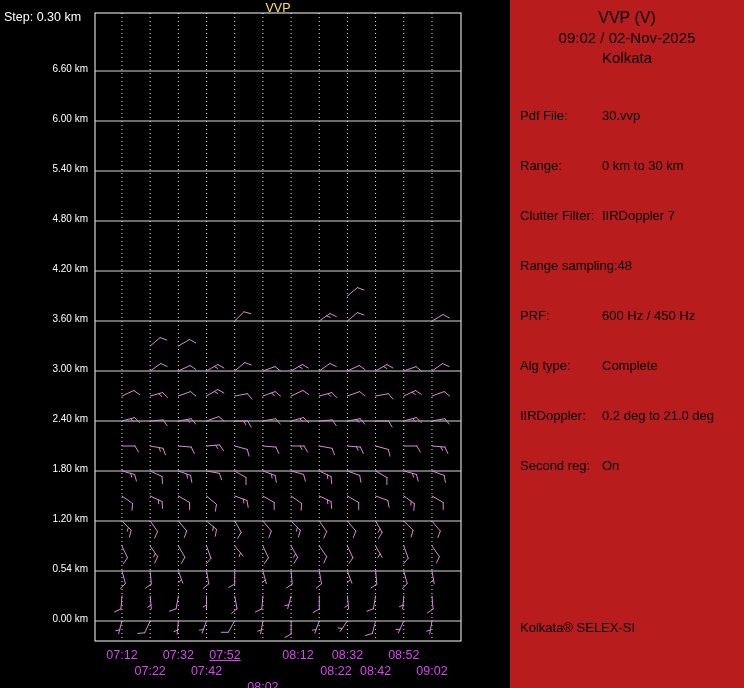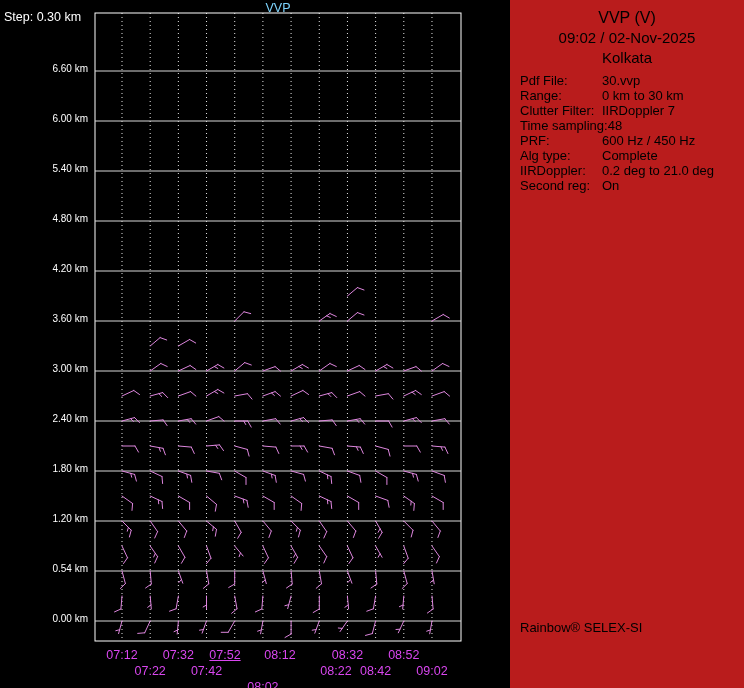--- a/index.html
+++ b/index.html
@@ -1,32 +1,32 @@
 <!DOCTYPE html>
 <html><head>
   <meta charset="utf-8">
   <style>
     html,body{margin:0;padding:0;background:#000;}
     .screen{position:relative;width:744px;height:688px;background:#000;
             font-family:"Liberation Sans",sans-serif;overflow:hidden;}
     .plot-title{position:absolute;left:95px;top:1px;width:366px;text-align:center;
-                color:#7dd3fc;font-size:12.5px;}
+                color:#fde047;font-size:12.5px;}
     .step-label{position:absolute;left:4px;top:10px;color:#fff;font-size:12.5px;}
     .y-label{position:absolute;left:0;width:88px;text-align:right;color:#fff;
              font-size:10px;}
     .x-label{position:absolute;width:44px;text-align:center;color:#d946ef;font-size:12.5px;}
     #plot-svg{position:absolute;left:0;top:0;}
     .side-panel{position:absolute;left:510px;top:0;width:234px;height:688px;
                 background:#b91c1c;color:#000;}
     .panel-title{margin-top:9px;text-align:center;font-size:16px;}
     .panel-datetime{margin-top:2px;text-align:center;font-size:15px;}
     .panel-location{margin-top:3px;text-align:center;font-size:15px;}
     #info-rows{margin:7px 0 0 10px;font-size:13px;line-height:15px;}
     .info-row{white-space:nowrap;}
-    .info-label{display:inline-block;min-width:82px;white-space:nowrap;}
+    .info-label{display:inline-block;min-width:82px;white-space:nowrap;margin-top:35px;}
     .panel-footer{position:absolute;left:10px;top:620px;font-size:13px;}
   </style>
 </head>
 <body>
 
 <div class="screen">
 
   <div class="plot">
     <div class="step-label">Step: 0.30 km</div>
     <div class="plot-title">VVP</div>
@@ -211,39 +211,39 @@
         <div class="y-label" style="top: 563px;">0.54 km</div>
         <div class="y-label" style="top: 613px;">0.00 km</div>
       </div>
     <div id="x-labels">
         <div class="x-label" style="left: 100px; top: 648px;">07:12</div>
         <div class="x-label" style="left: 128.18px; top: 664px;">07:22</div>
         <div class="x-label" style="left: 156.36px; top: 648px;">07:32</div>
         <div class="x-label" style="left: 184.54px; top: 664px;">07:42</div>
         <div class="x-label" style="left: 203px; top: 648px; text-decoration: underline;">07:52</div>
         <div class="x-label" style="left: 240.9px; top: 664px; margin-top: 16px;">08:02</div>
-        <div class="x-label" style="left: 258px; top: 648px;">08:12</div>
+        <div class="x-label" style="left: 276px; top: 648px;">08:12</div>
         <div class="x-label" style="left: 314px; top: 664px;">08:22</div>
         <div class="x-label" style="left: 325.44px; top: 648px;">08:32</div>
         <div class="x-label" style="left: 353.62px; top: 664px;">08:42</div>
         <div class="x-label" style="left: 381.8px; top: 648px;">08:52</div>
         <div class="x-label" style="left: 409.98px; top: 664px;">09:02</div>
       </div>
   </div>
 
   <div class="side-panel">
     <div class="panel-title">VVP (V)</div>
     <div class="panel-datetime">09:02 / 02-Nov-2025</div>
     <div class="panel-location">Kolkata</div>
     <div id="info-rows">
         <div class="info-row"><span class="info-label">Pdf File:</span><span>30.vvp</span></div>
         <div class="info-row"><span class="info-label">Range:</span><span>0 km to 30 km</span></div>
         <div class="info-row"><span class="info-label">Clutter Filter:</span><span>IIRDoppler 7</span></div>
-        <div class="info-row"><span class="info-label">Time sampling:</span><span>48</span></div>
+        <div class="info-row"><span class="info-label">Range sampling:</span><span>48</span></div>
         <div class="info-row"><span class="info-label">PRF:</span><span>600 Hz / 450 Hz</span></div>
         <div class="info-row"><span class="info-label">Alg type:</span><span>Complete</span></div>
         <div class="info-row"><span class="info-label">IIRDoppler:</span><span>0.2 deg to 21.0 deg</span></div>
         <div class="info-row"><span class="info-label">Second reg:</span><span>On</span></div>
       </div>
-    <div class="panel-footer">Rainbow® SELEX-SI</div>
+    <div class="panel-footer">Kolkata® SELEX-SI</div>
   </div>
 
 </div>
 
 </body></html>

